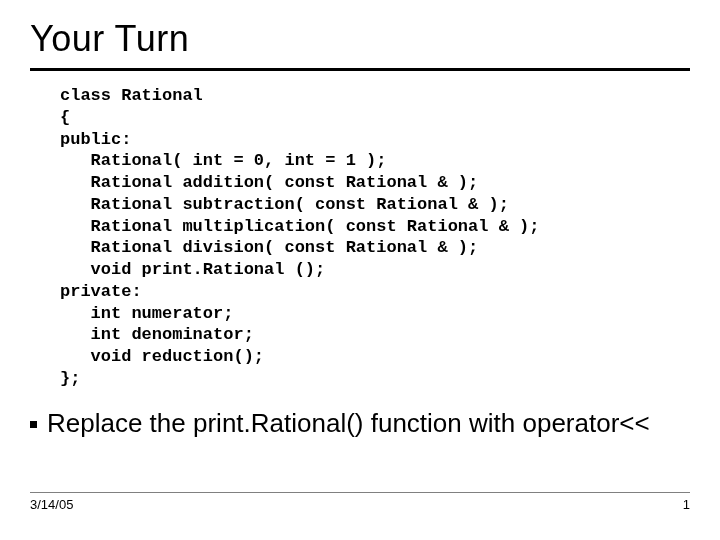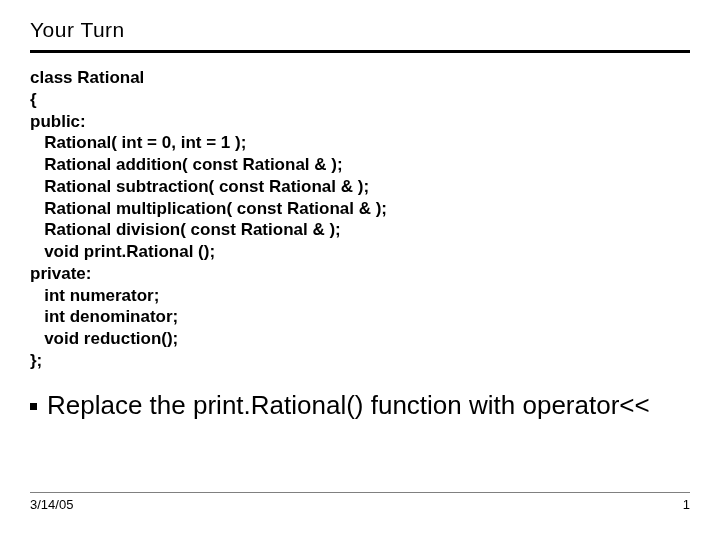--- a/index.html
+++ b/index.html
@@ -11,39 +11,40 @@
     position: relative;
     overflow: hidden;
   }
   .slide {
     width: 100%;
     height: 100%;
     padding: 18px 30px 0 30px;
     position: relative;
   }
   .title {
-    font-size: 21px;
+    font-size: 36px;
     font-weight: 400;
     color: #000;
     margin-bottom: 8px;
     letter-spacing: 0.5px;
   }
   .title-rule {
     height: 3px;
     background: #000;
     margin-bottom: 14px;
   }
   .code {
-    font-family: Liberation Sans, sans-serif;
+    font-family: Liberation Mono, monospace;
     font-size: 17px;
     font-weight: bold;
     line-height: 1.28;
     white-space: pre;
     color: #000;
     margin-bottom: 18px;
+    margin-left: 30px;
   }
   .bullet-row {
     display: flex;
     align-items: flex-start;
     gap: 10px;
     margin-top: 6px;
   }
   .bullet-dot {
     width: 7px;
     height: 7px;

